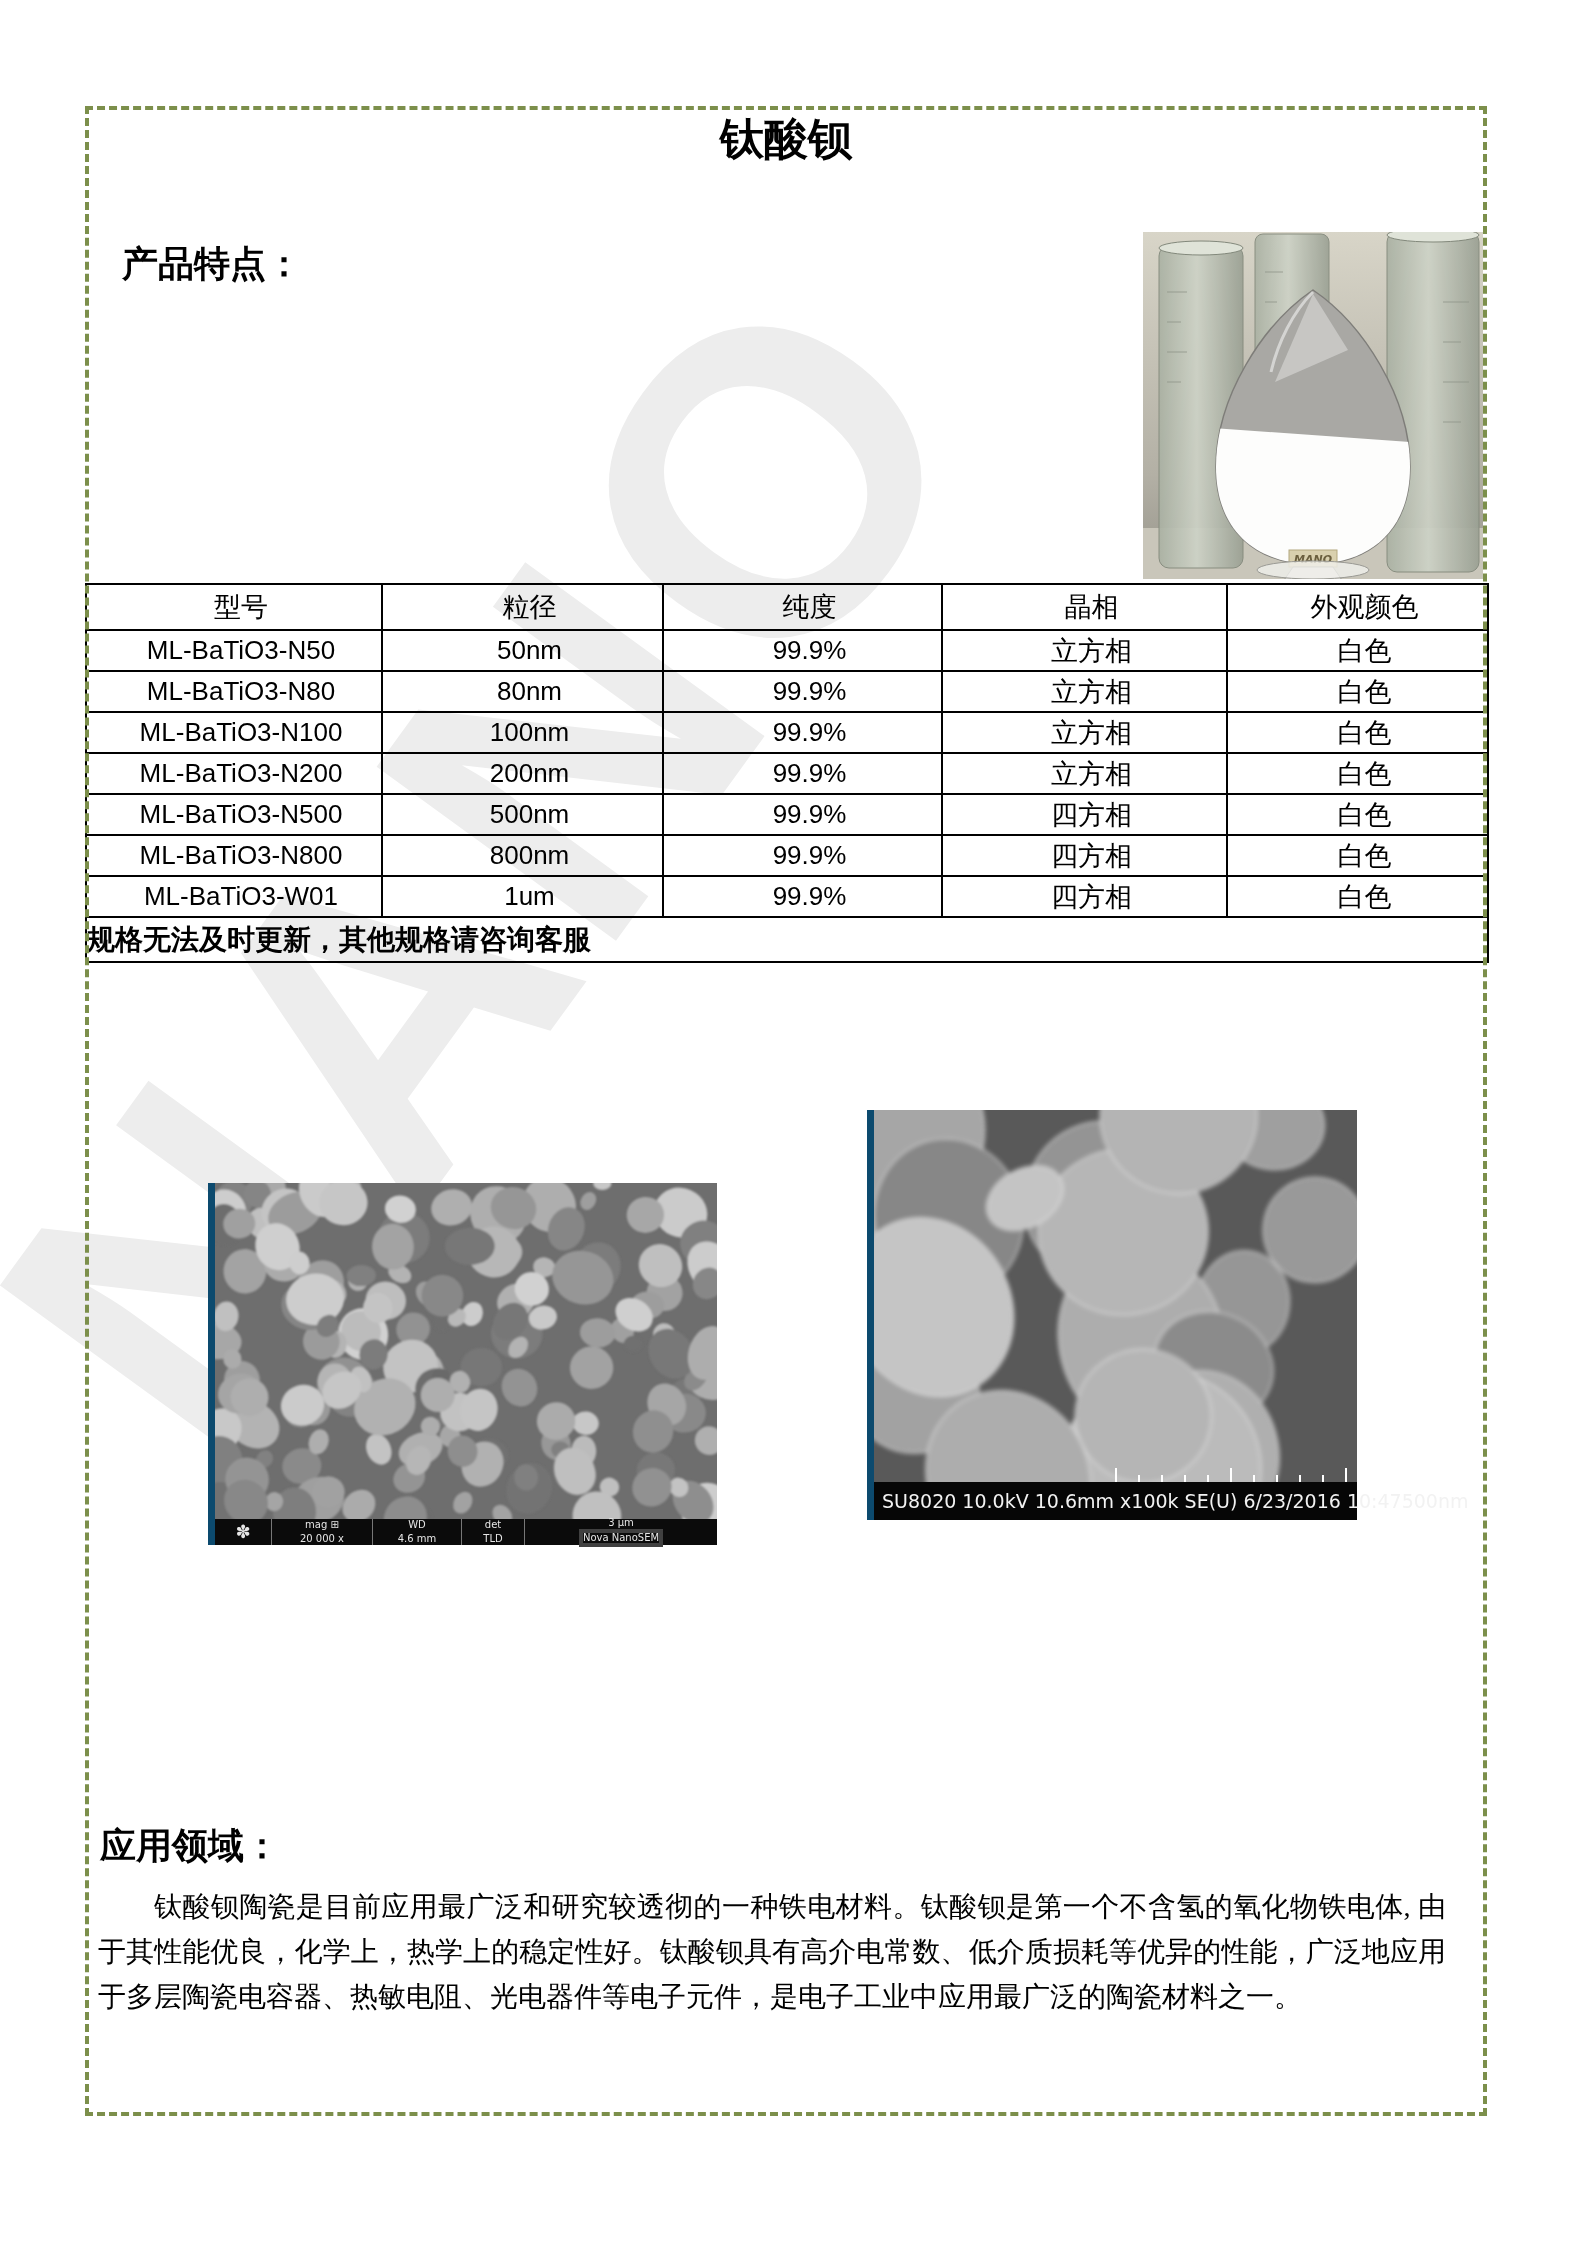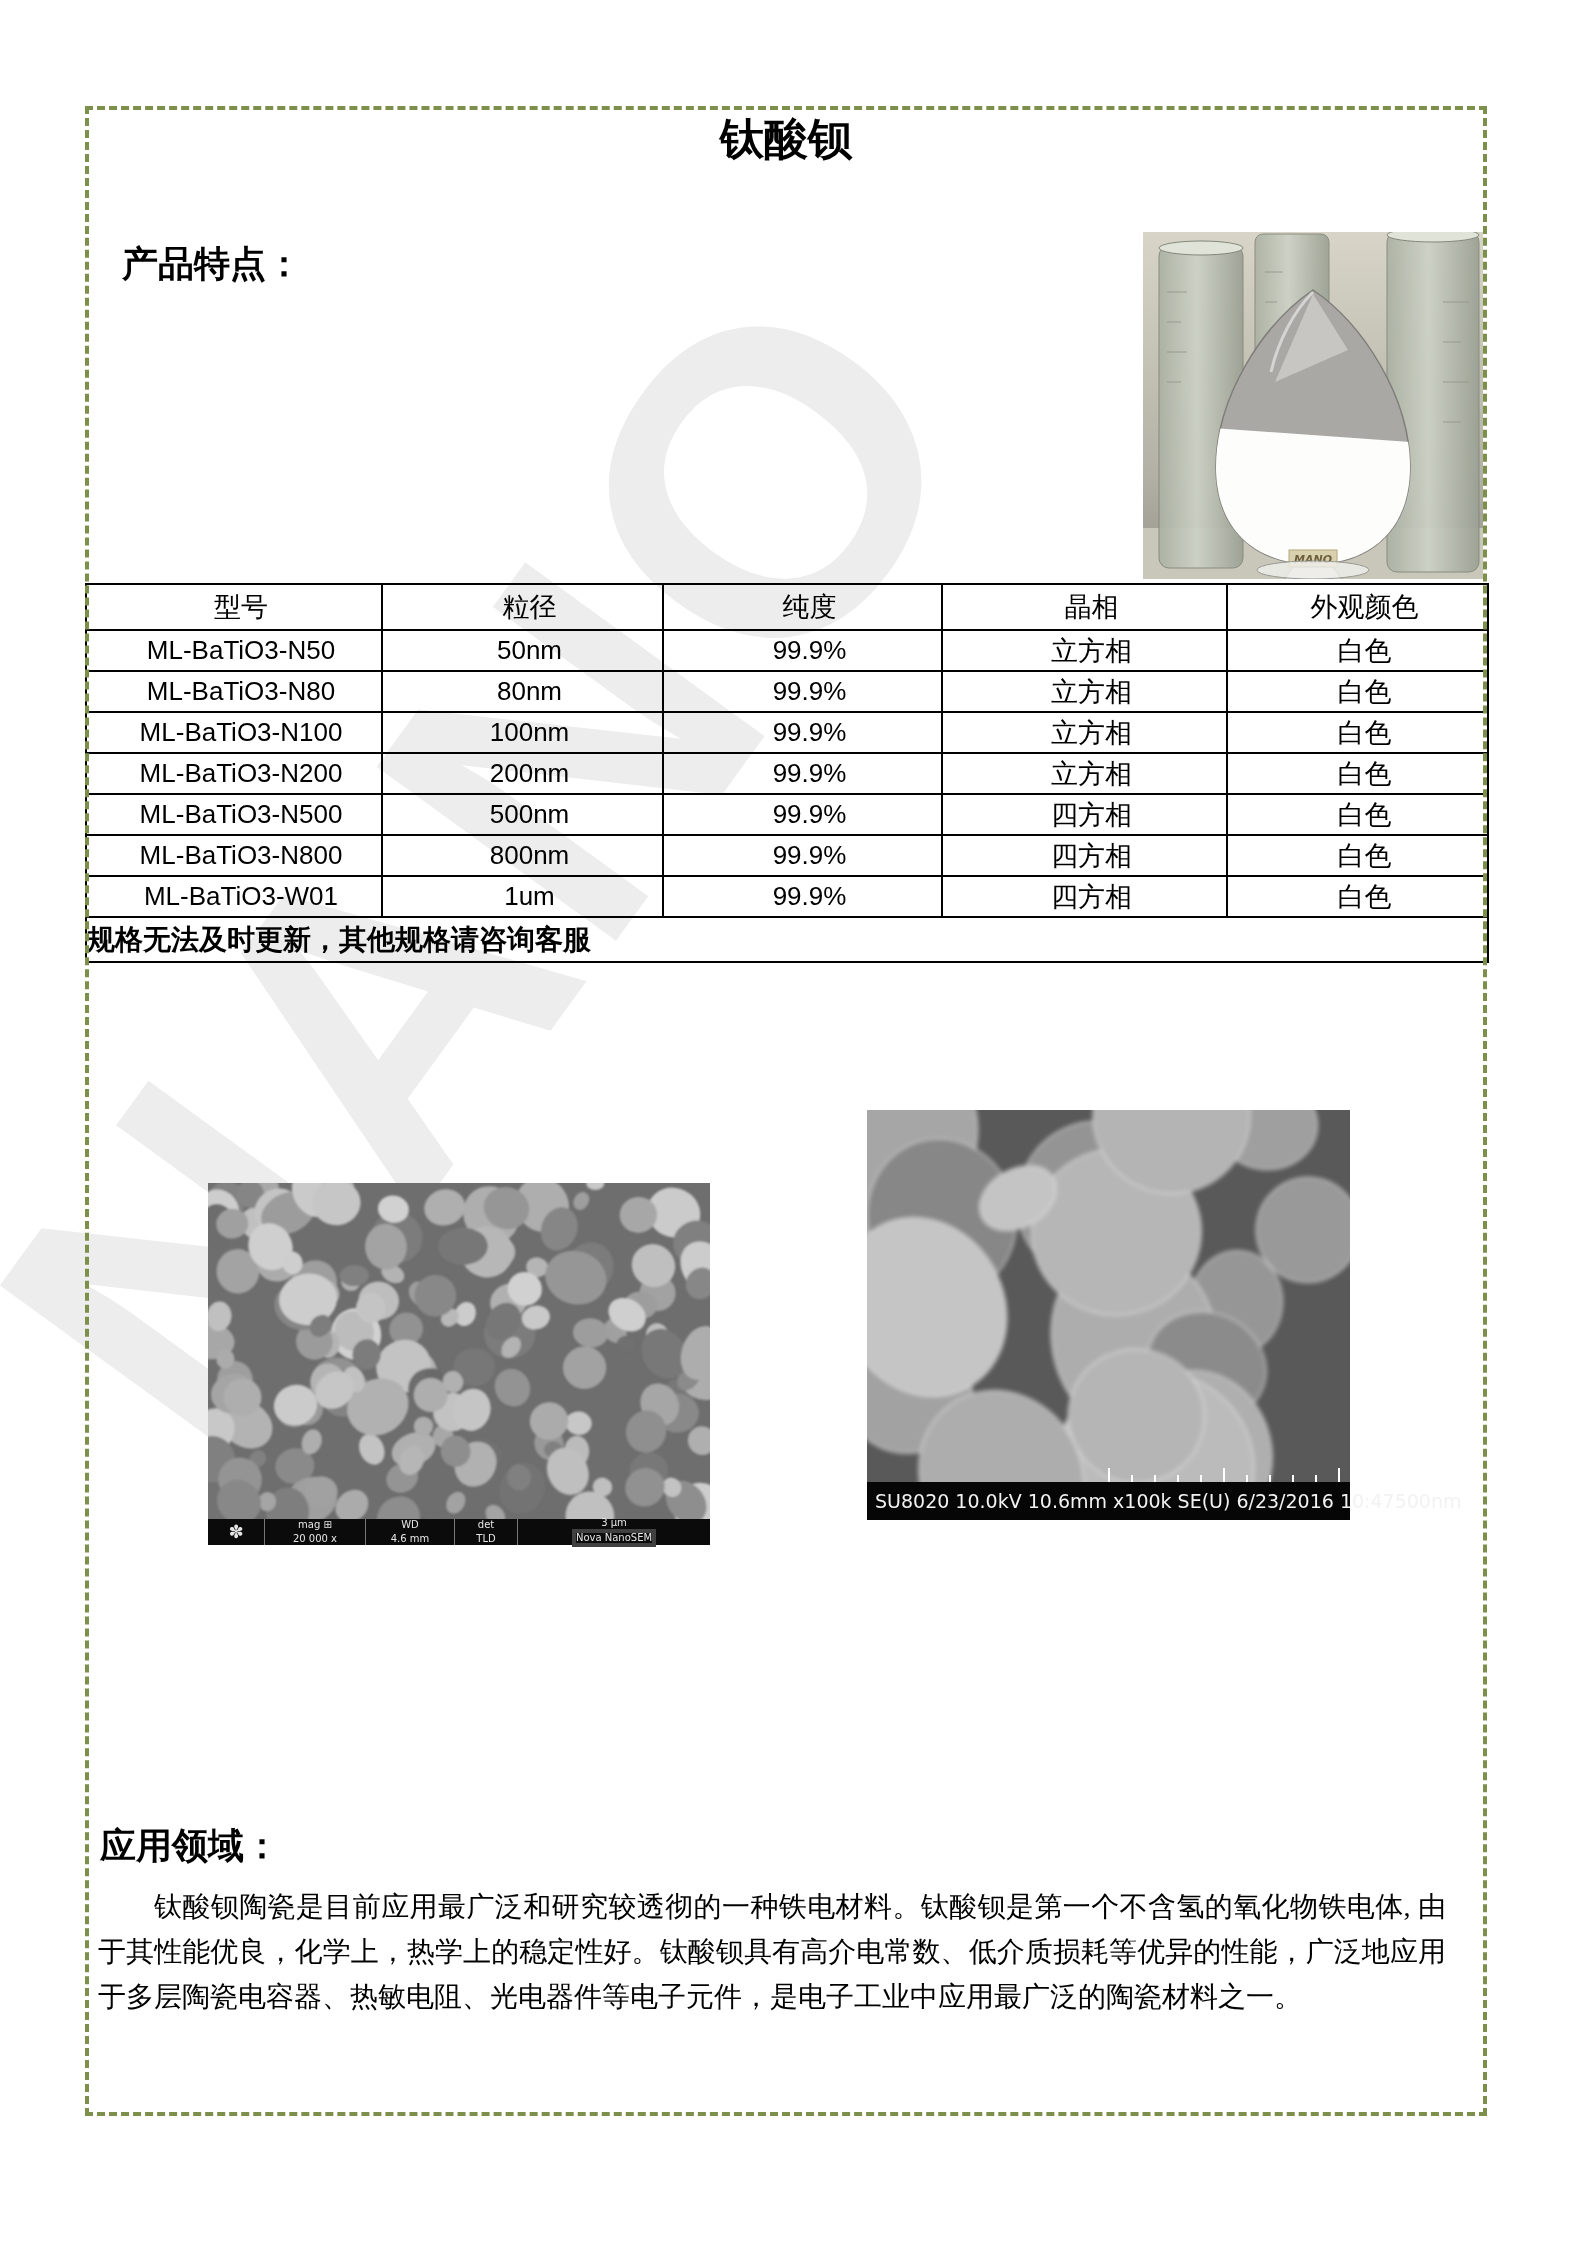--- a/index.html
+++ b/index.html
@@ -29,21 +29,21 @@
          font-weight:normal;overflow:hidden;white-space:nowrap;}
   table.spec thead tr{height:46px;}
   table.spec tbody tr{height:41px;}
   table.spec th{font-family:"Liberation Serif",serif;}
   table.spec td.c0,table.spec td.c1,table.spec td.c2{font-family:"Liberation Sans",sans-serif;font-size:26px;}
   table.spec td.c3,table.spec td.c4{font-family:"Liberation Serif",serif;}
   table.spec tr.note-row{height:45px;}
   table.spec tr.note-row td{text-align:left;padding:0;font-family:"Liberation Sans",sans-serif;
          font-weight:bold;font-size:28px;}
 
-  .sem{position:absolute;z-index:1;background:#7f1d1d;}
+  .sem{position:absolute;z-index:1;background:#0c4a6e;padding-left:7px;}
   .sem-left{left:208px;top:1183px;width:502px;height:362px;}
   .sem-right{left:867px;top:1110px;width:483px;height:410px;}
   .sem svg.field{display:block;}
   .semL-bar{display:flex;height:26px;background:#0b0b0b;color:#e6e6e6;
          font-family:"DejaVu Sans",sans-serif;font-size:10px;line-height:12px;}
   .semL-cell{border-left:1px solid #777;display:flex;flex-direction:column;align-items:center;justify-content:space-between;}
   .semL-logo{width:56px;display:flex;align-items:center;justify-content:center;font-size:18px;border-left:none;}
   .semL-mag{width:100px;}.semL-wd{width:88px;}.semL-det{width:62px;}
   .semL-wide{flex:1;display:flex;flex-direction:column;justify-content:center;padding:1px 6px;}
   .scale-line{display:flex;align-items:center;gap:6px;height:12px;}

